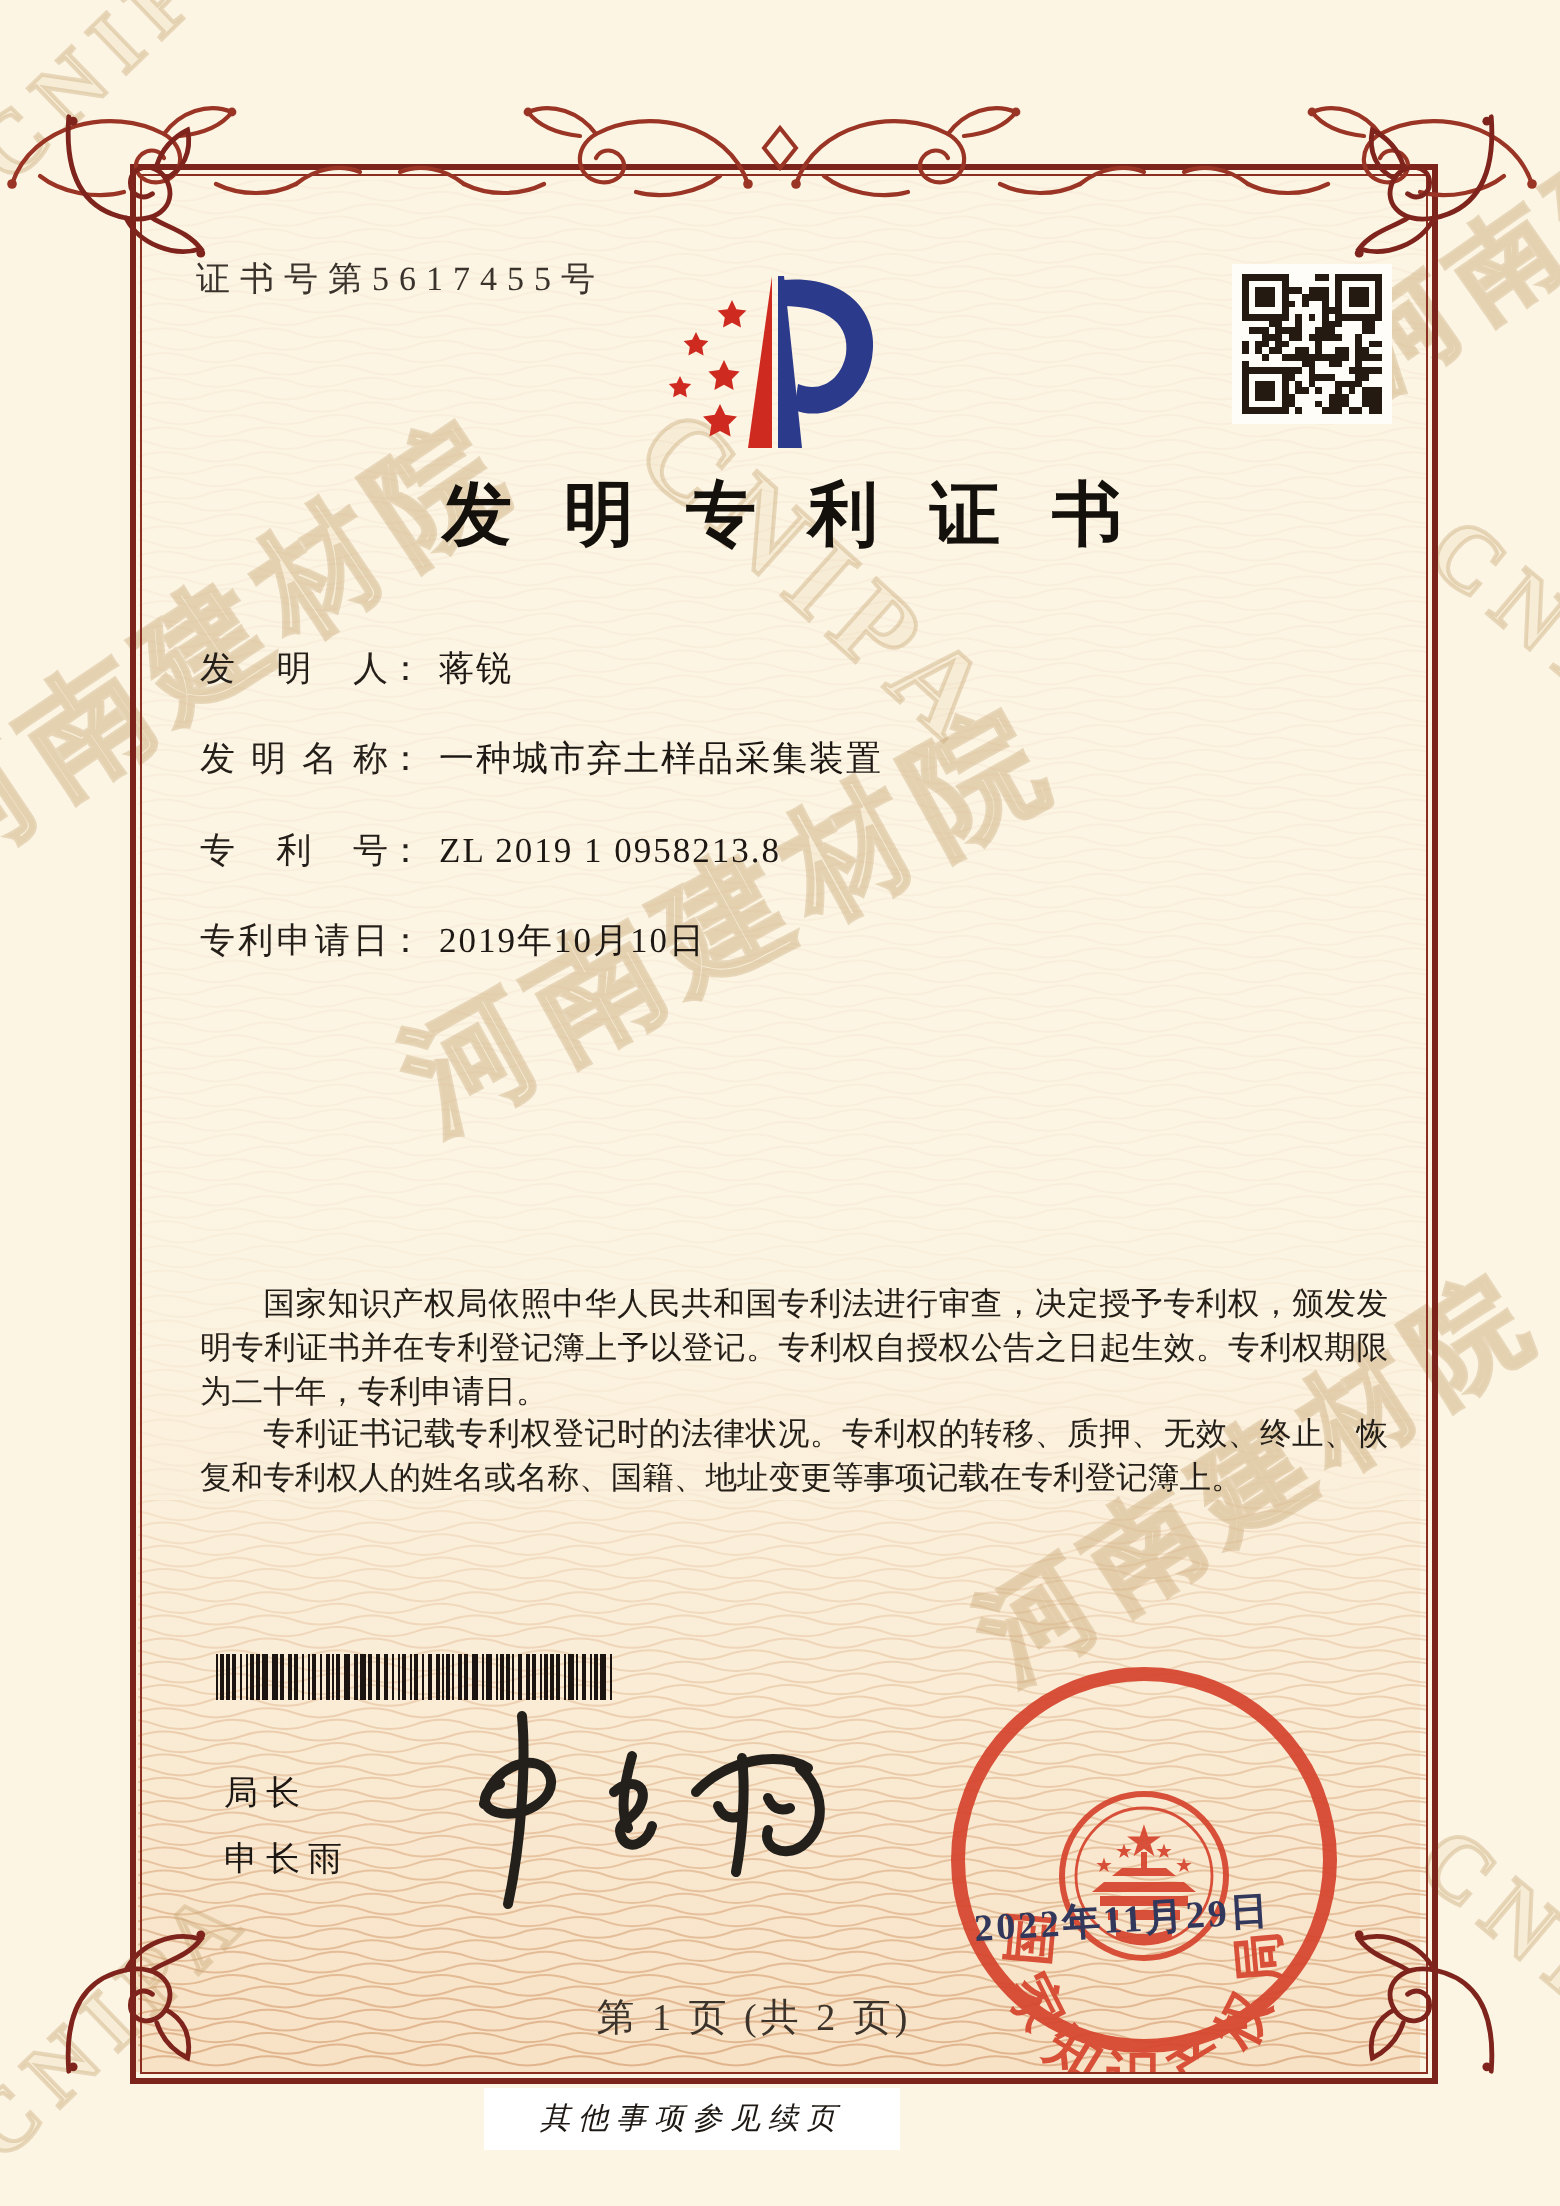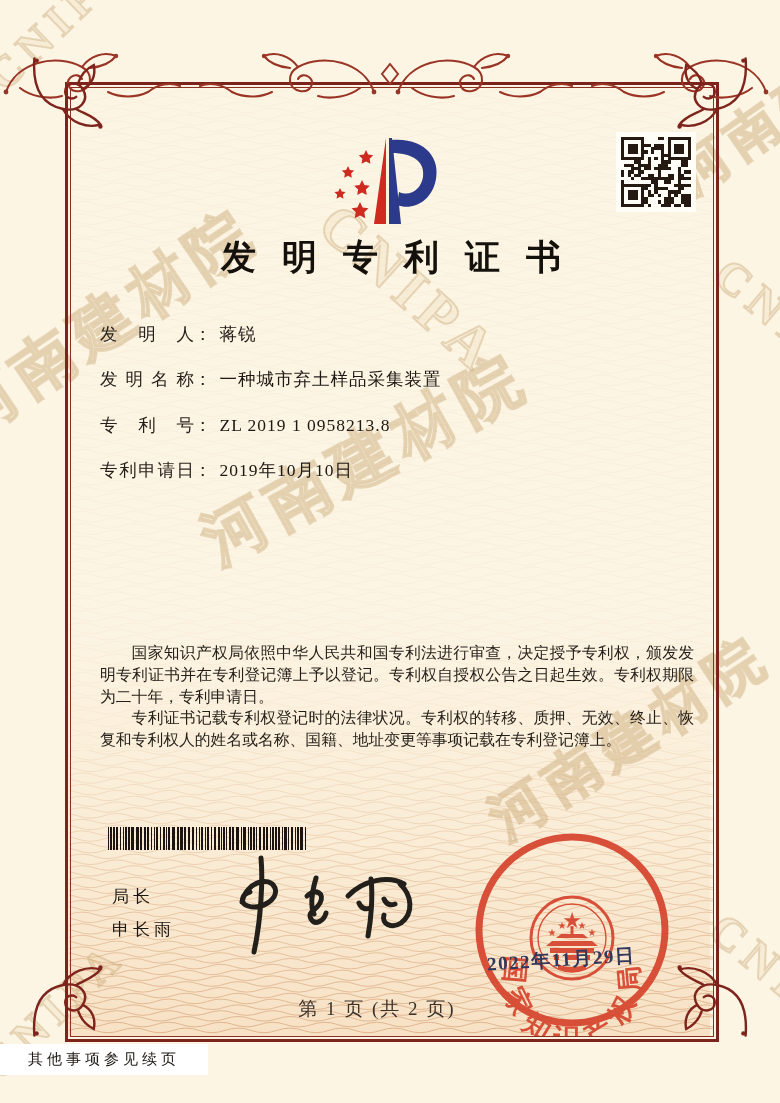--- a/index.html
+++ b/index.html
@@ -39,21 +39,21 @@
   #paras p{margin:0;text-indent:2em;}
   #barcode{left:108px;top:827px;height:23px;display:flex;align-items:stretch;}
   #barcode div{background:#1c1410;}
   #director{left:112px;top:880px;font-size:17px;letter-spacing:4px;line-height:33px;color:#1d1813;}
   #signature{left:212px;top:850px;}
   #seal{left:466px;top:824px;opacity:.93;}
   #seal-date{left:487px;top:946px;width:180px;font-size:19px;font-weight:bold;
              letter-spacing:1.5px;color:#32385c;transform:rotate(-3.5deg);}
   #page-num{left:53px;top:996px;width:648px;text-align:center;font-size:19px;
             letter-spacing:2px;color:#3c332b;}
-  #cont-note{left:0;top:1044px;width:692px;text-align:left;}
+  #cont-note{left:0;top:1044px;width:692px;text-align:center;font-style:italic;}
   #cont-note span{display:inline-block;background:#ffffff;padding:6px 28px;font-size:15px;
                   letter-spacing:4px;color:#1d1813;}
 </style>
 </head>
 <body>
 
 <div id="page">
 
   <div id="tint"></div>
   <svg id="wave-faint" width="645" height="662">
@@ -278,20 +278,21 @@
   <svg class="corner" style="left:662px;top:952px" width="88" height="88" viewBox="0 0 80 80">
     <g fill="none" stroke="#7e241c" stroke-width="2.2" stroke-linecap="round" transform="translate(80,0) scale(-1,1)">
       <path d="M4,76 C2,50 10,34 30,30 C46,27 54,38 48,48 C43,56 32,54 32,46 C32,40 38,38 42,41"></path>
       <path d="M30,30 C36,18 52,12 64,16 C58,24 48,26 42,30"></path>
       <path d="M48,48 C56,52 60,60 58,70 C50,66 46,60 44,54"></path>
       <circle cx="6" cy="74" r="2" fill="#7e241c" stroke="none"></circle>
         <circle cx="64" cy="14" r="2" fill="#7e241c" stroke="none"></circle>
     </g>
   </svg>
 
+  <div class="content" id="cert-no">证书号第5617455号</div>
 
   <svg class="content" id="logo" width="130" height="100" viewBox="0 0 130 100">
     <g fill="#ce2a20">
       <path d="M44,18 l2.2,4.6 5,.7 -3.6,3.5 .9,5 -4.5,-2.4 -4.5,2.4 .9,-5 -3.6,-3.5 5,-.7 z"></path>
       <path d="M26,34 l1.9,3.9 4.3,.6 -3.1,3 .7,4.3 -3.8,-2 -3.8,2 .7,-4.3 -3.1,-3 4.3,-.6 z"></path>
       <path d="M40,48 l2.4,5 5.4,.8 -3.9,3.8 .9,5.4 -4.8,-2.6 -4.8,2.6 .9,-5.4 -3.9,-3.8 5.4,-.8 z"></path>
       <path d="M18,56 l1.7,3.5 3.9,.55 -2.8,2.7 .65,3.9 -3.45,-1.8 -3.45,1.8 .65,-3.9 -2.8,-2.7 3.9,-.55 z"></path>
       <path d="M38,70 l2.6,5.4 5.9,.85 -4.2,4.1 1,5.9 -5.3,-2.8 -5.3,2.8 1,-5.9 -4.2,-4.1 5.9,-.85 z"></path>
       <polygon points="64,6 52,92 64,92"></polygon>
     </g>

